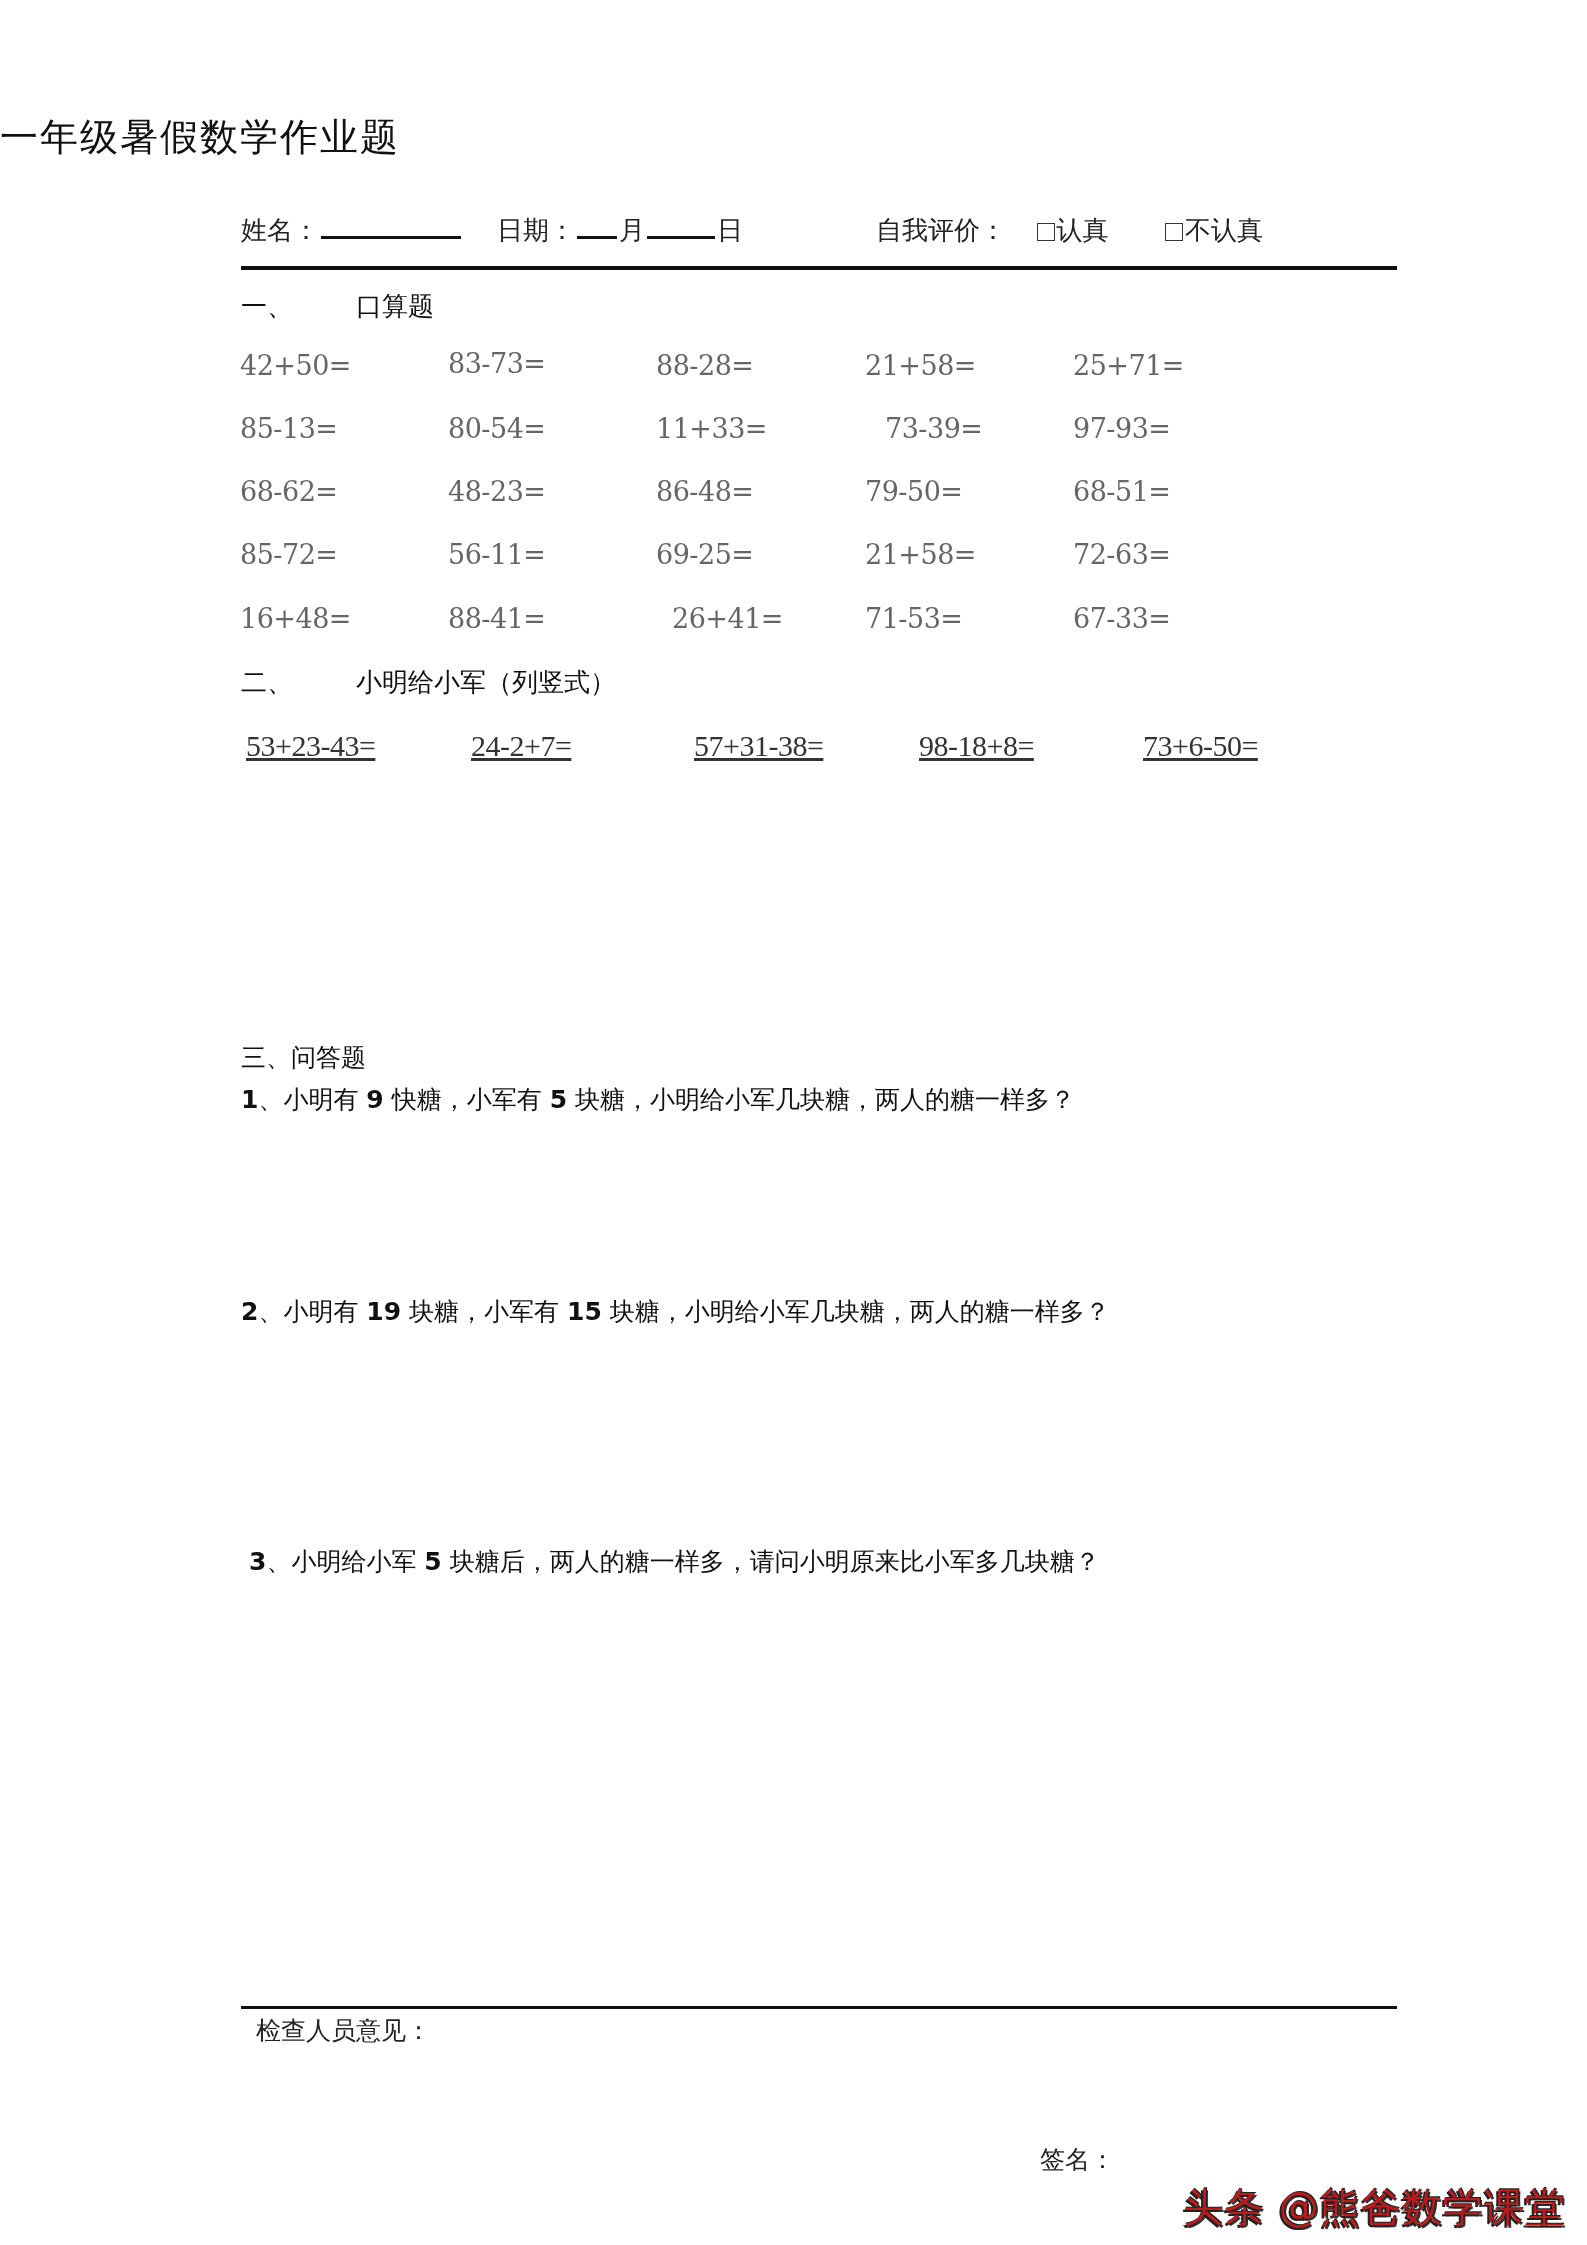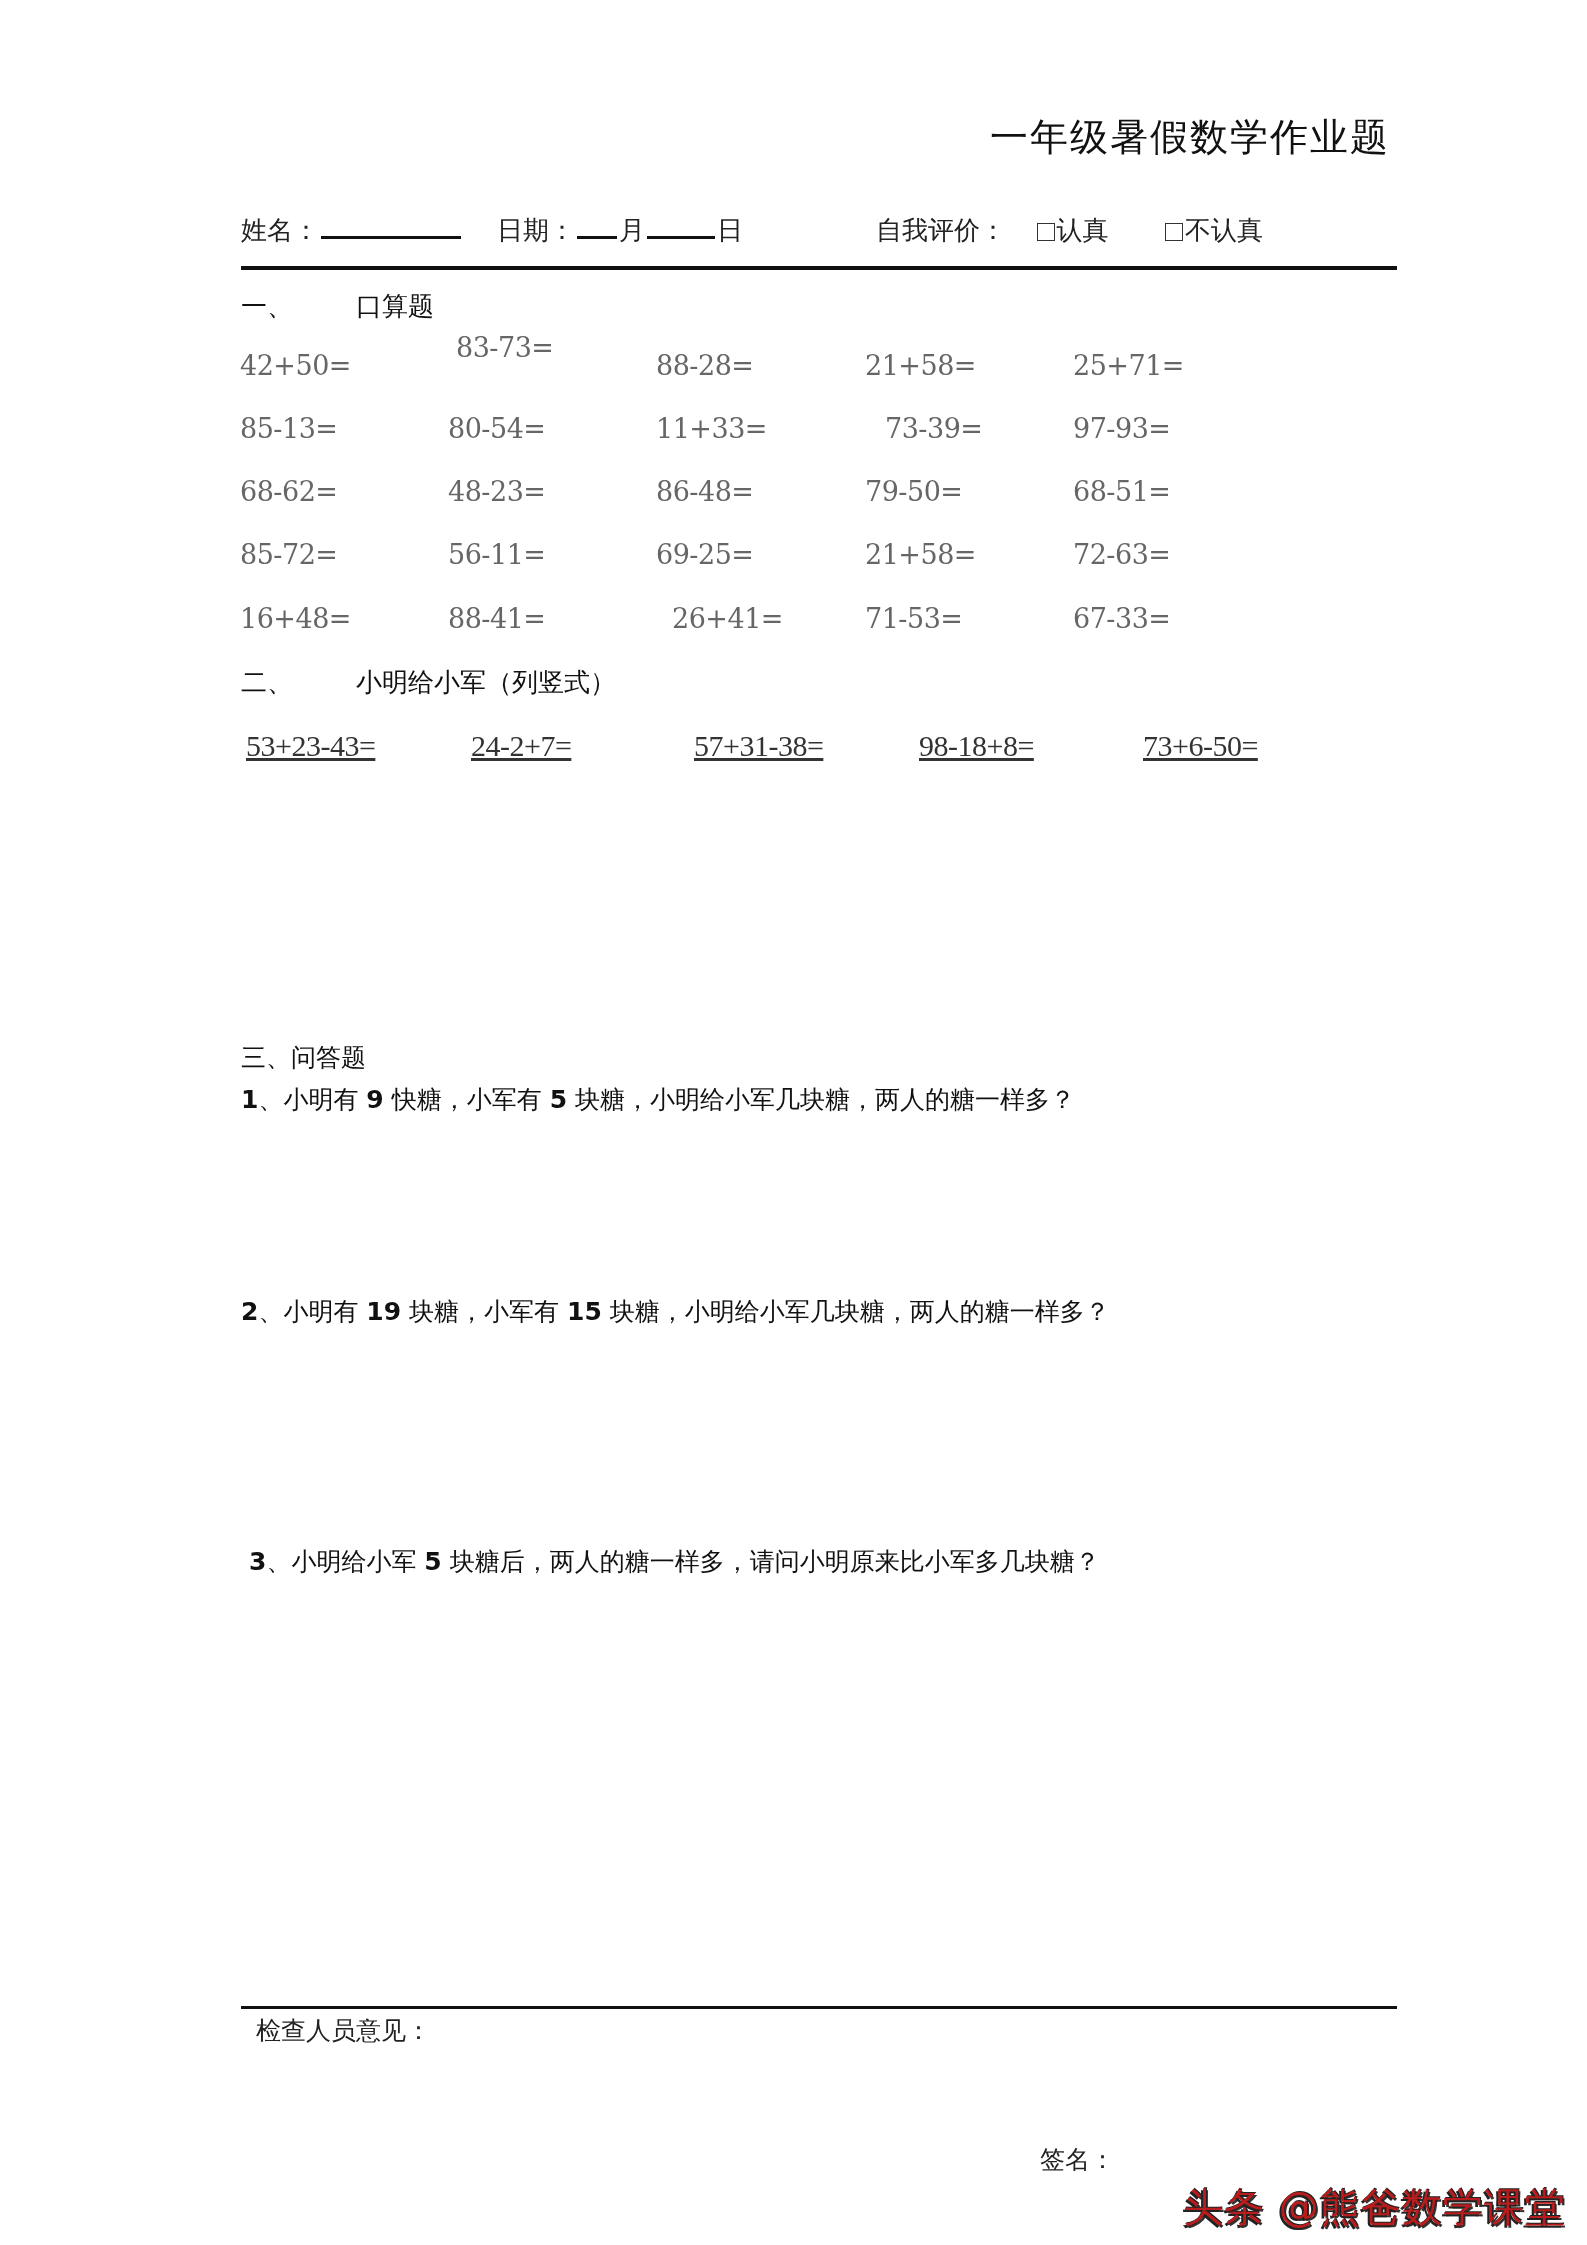--- a/index.html
+++ b/index.html
@@ -1,19 +1,19 @@
 <!DOCTYPE html>
 <html><head>
 <meta charset="utf-8">
 <style>
   html, body { margin: 0; padding: 0; background: #ffffff; }
   body { width: 1587px; height: 2245px; position: relative; overflow: hidden;
          font-family: "DejaVu Serif", "Liberation Serif", serif; color: #111; }
   .abs { position: absolute; white-space: nowrap; }
-  .title { left: 0; width: 1390px; top: 112px; text-align: right; font-size: 38px; letter-spacing: 2px; color: #111; }
+  .title { left: 0; width: 1390px; top: 112px; text-align: left; font-size: 38px; letter-spacing: 2px; color: #111; }
   .hdr { top: 212px; font-size: 26px; color: #222; line-height: 36px; }
   .uline { display: inline-block; border-bottom: 3px solid #111; height: 22px; vertical-align: baseline; margin: 0 2px; }
   .checkbox { display: inline-block; width: 18px; height: 18px; border: 1.5px solid #333; vertical-align: -2px; margin-right: 2px; box-sizing: border-box; }
   .rule { height: 4px; background: #111; left: 241px; width: 1156px; }
   .section { font-size: 26px; color: #111; line-height: 34px; }
   .section .num { display: inline-block; width: 115px; }
   .calc { font-size: 27px; color: #666; font-family: "DejaVu Serif", serif; letter-spacing: -0.5px; line-height: 34px; }
   .mixed { font-size: 30px; color: #333; font-family: "Liberation Serif", serif; line-height: 36px; letter-spacing: -0.5px; text-decoration: underline; }
   .q { font-size: 25px; color: #111; line-height: 34px; font-family: "DejaVu Sans", "Liberation Sans", sans-serif; }
   .q b { font-weight: bold; }
@@ -41,21 +41,21 @@
 </div>
 
 <div class="abs rule" style="top:266px;"></div>
 
 <div class="abs section" style="left:241px; top:289px;">
   <span class="num">一、</span><span>口算题</span>
 </div>
 
 <div>
   <div class="abs calc" style="left:240px; top:349px;">42+50=</div>
-  <div class="abs calc" style="left:448px; top:331px;margin-left:8px;">83-73=</div>
+  <div class="abs calc" style="left:448px; top:347px;">83-73=</div>
   <div class="abs calc" style="left:656px; top:349px;">88-28=</div>
   <div class="abs calc" style="left:865px; top:349px;">21+58=</div>
   <div class="abs calc" style="left:1073px; top:349px;">25+71=</div>
 
   <div class="abs calc" style="left:240px; top:412px;">85-13=</div>
   <div class="abs calc" style="left:448px; top:412px;">80-54=</div>
   <div class="abs calc" style="left:656px; top:412px;">11+33=</div>
   <div class="abs calc" style="left:865px; top:412px;margin-left:20px;">73-39=</div>
   <div class="abs calc" style="left:1073px; top:412px;">97-93=</div>
 

